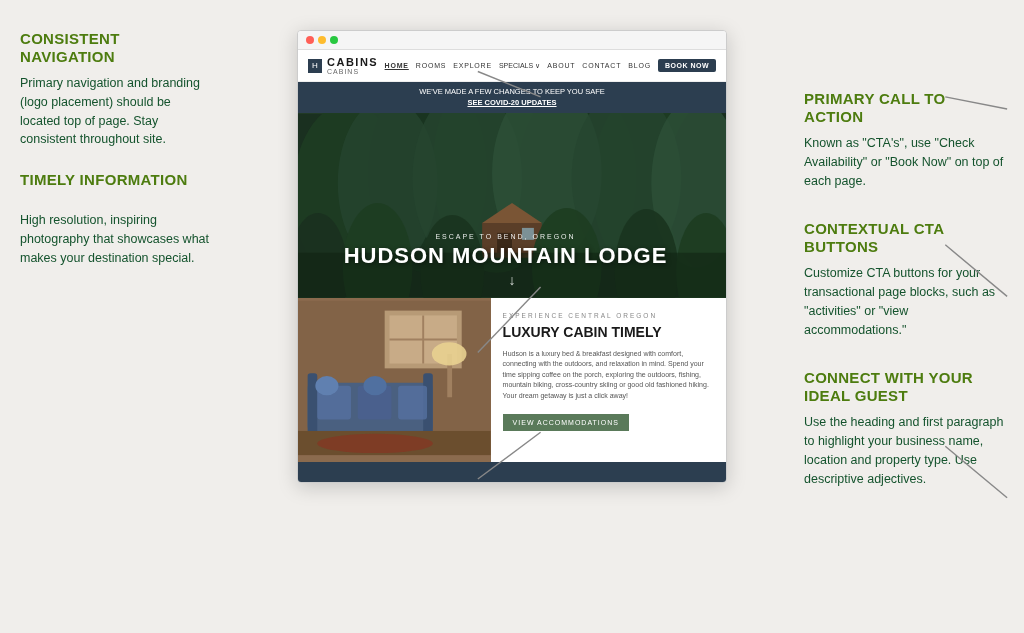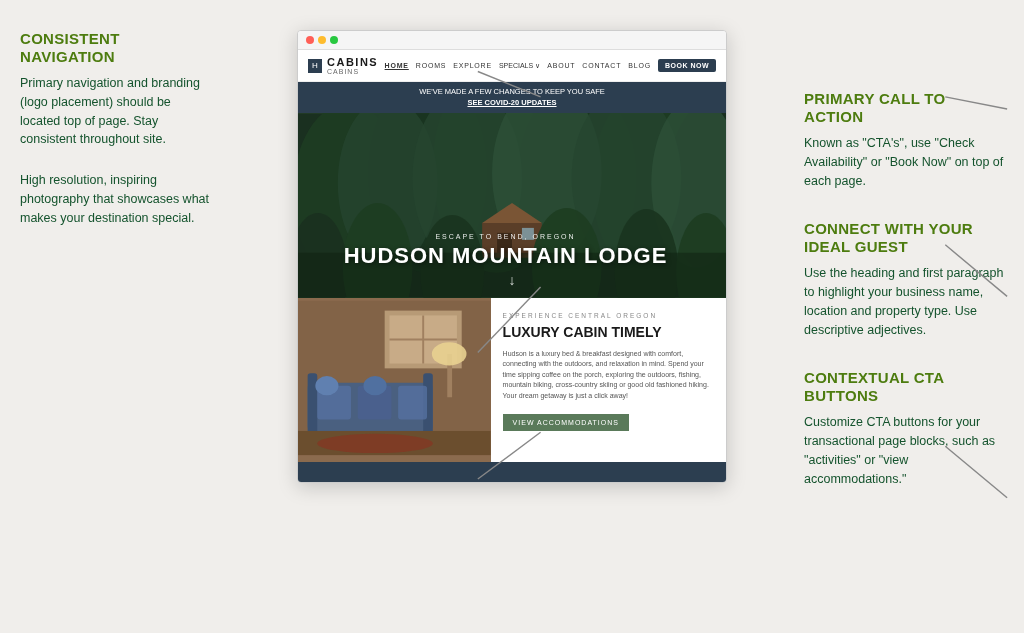--- a/index.html
+++ b/index.html
@@ -320,20 +320,21 @@
 <body>
 
 <div class="main-container">
 
   <div class="left-col">
     <div class="left-section">
       <div class="section-title">CONSISTENT NAVIGATION</div>
       <div class="section-body">Primary navigation and branding (logo placement) should be located top of page. Stay consistent throughout site.</div>
     </div>
     <div class="left-section">
+      <div class="section-title">TIMELY INFORMATION</div>
     </div>
     <div class="left-section">
       <div class="section-body">High resolution, inspiring photography that showcases what makes your destination special.</div>
     </div>
   </div>
 
   <div class="center-col">
     <div class="browser-mockup">
 
       <div class="browser-bar">
@@ -469,22 +470,22 @@
       <line x1="795" y1="510" x2="729" y2="455" stroke="#888" stroke-width="1.5"></line>
     </svg>
   </div>
 
   <div class="right-col">
     <div class="right-section" style="margin-top: 60px;">
       <div class="section-title">PRIMARY CALL TO ACTION</div>
       <div class="section-body">Known as "CTA's", use "Check Availability" or "Book Now" on top of each page.</div>
     </div>
     <div class="right-section" style="margin-top: 30px;">
+      <div class="section-title">CONTEXTUAL CTA BUTTONS</div>
+      <div class="section-body">Customize CTA buttons for your transactional page blocks, such as "activities" or "view accommodations."</div>
+    </div>
+    <div class="right-section" style="margin-top: 30px;">
       <div class="section-title">CONNECT WITH YOUR IDEAL GUEST</div>
       <div class="section-body">Use the heading and first paragraph to highlight your business name, location and property type. Use descriptive adjectives.</div>
     </div>
-    <div class="right-section" style="margin-top: 30px;">
-      <div class="section-title">CONTEXTUAL CTA BUTTONS</div>
-      <div class="section-body">Customize CTA buttons for your transactional page blocks, such as "activities" or "view accommodations."</div>
-    </div>
   </div>
 
 </div>
 
 </body></html>

